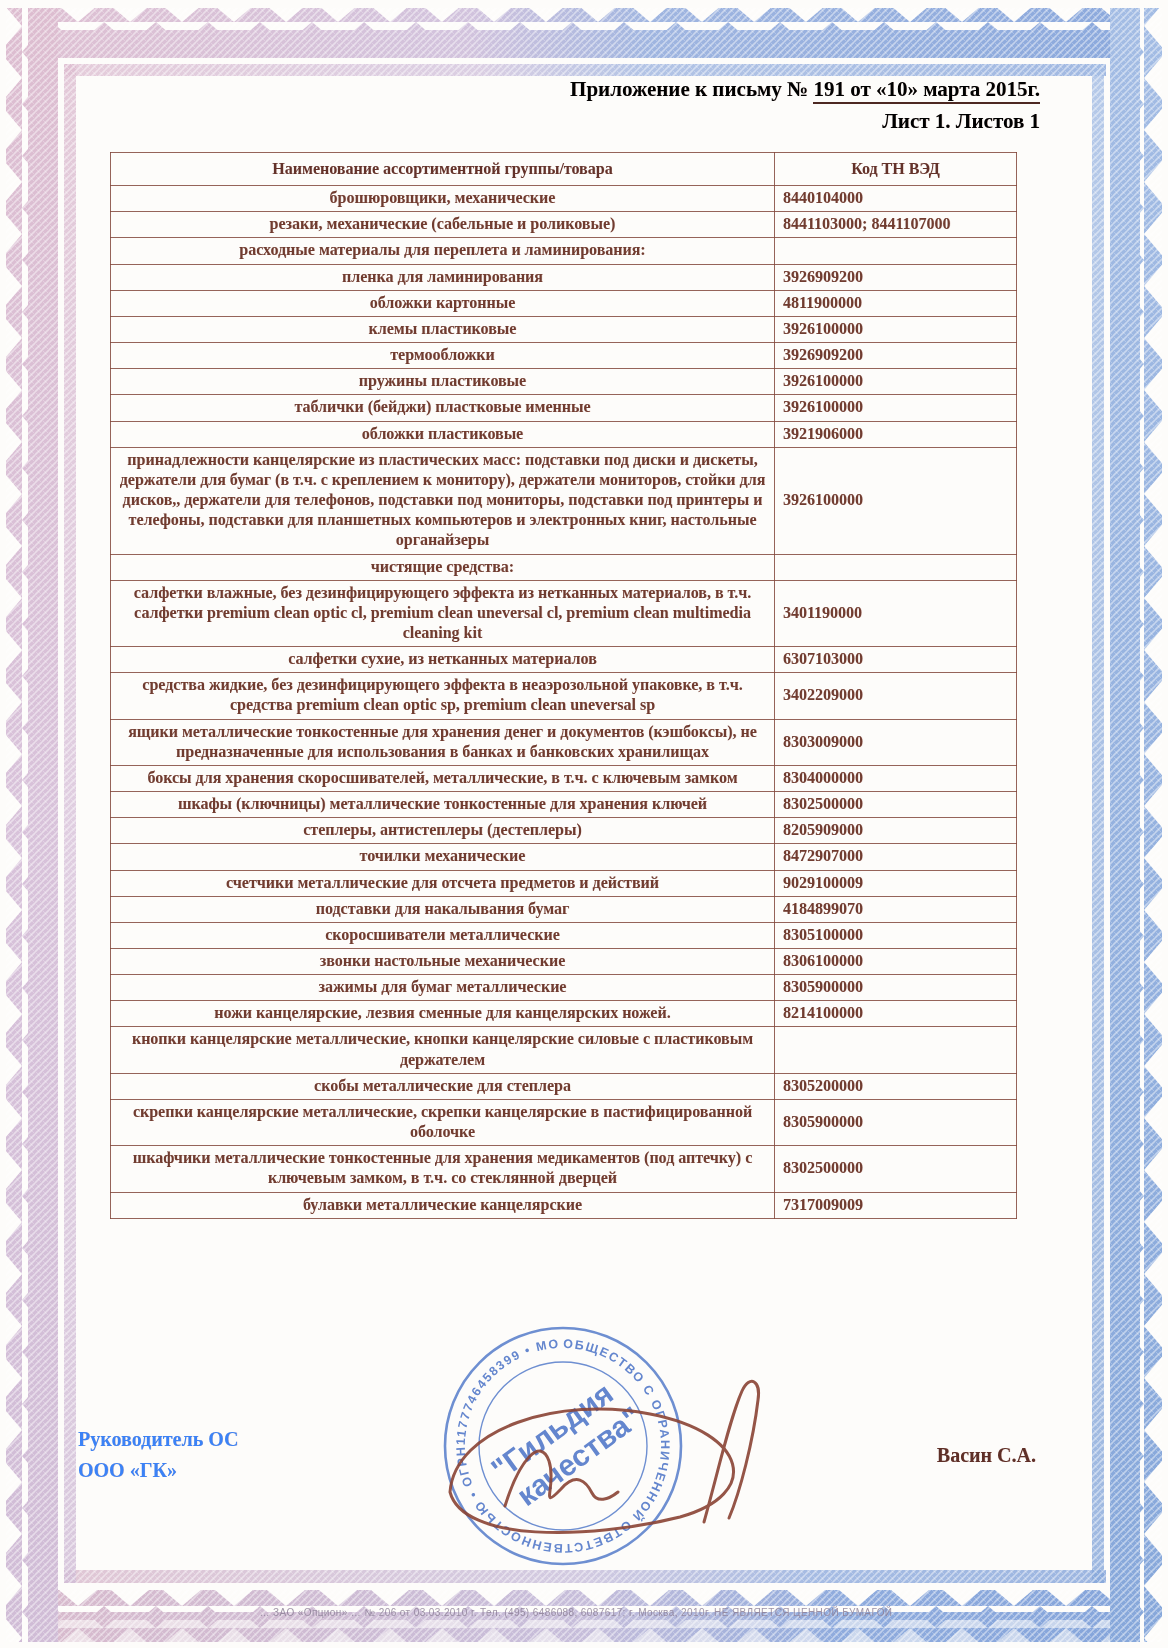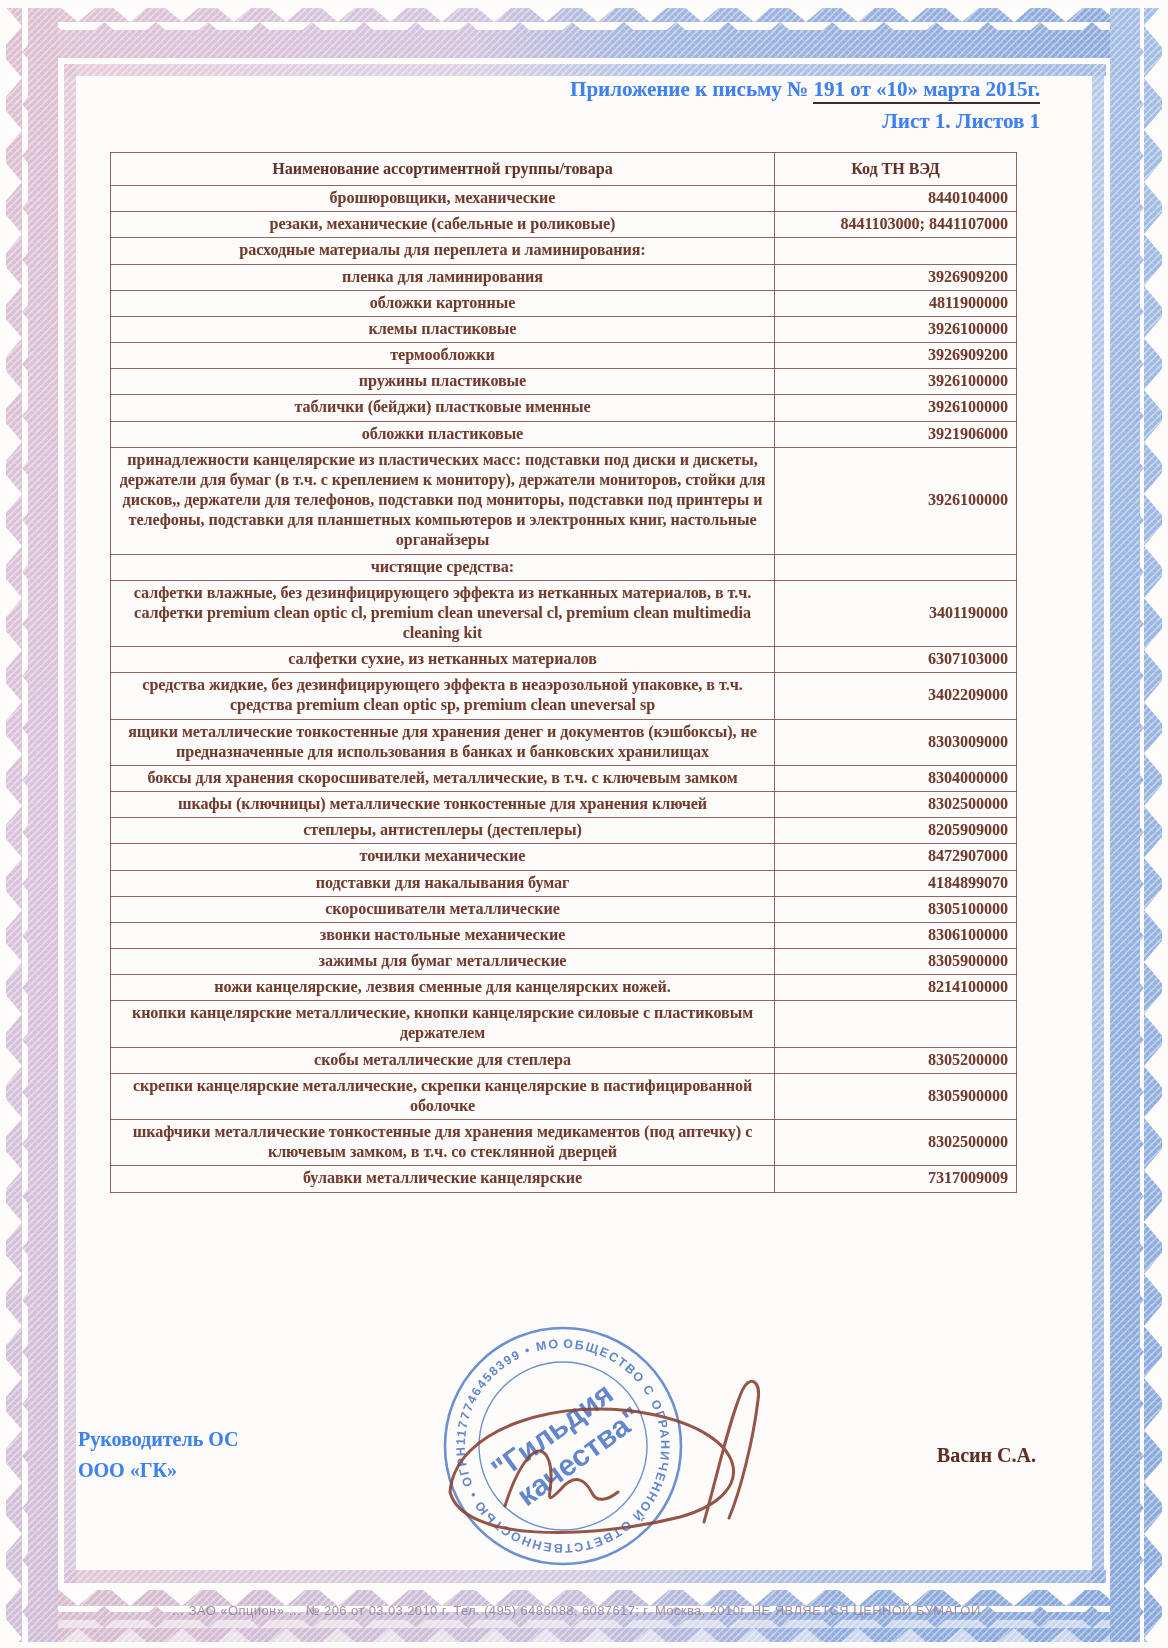--- a/index.html
+++ b/index.html
@@ -9,21 +9,21 @@
     background:#fdfcfa;
     position:relative;
     overflow:hidden;
     color:#6b392e;
   }
   .border-svg, .overlay-svg {
     position:absolute; inset:0; width:1168px; height:1648px; pointer-events:none;
   }
   .doc-header {
     position:absolute; top:74px; right:128px; text-align:right;
-    font-weight:bold; font-size:21px; color:#3b82f6; line-height:1.5;
+    font-weight:bold; font-size:21px; color:#000000; line-height:1.5;
     text-shadow:0.4px 0 0 rgba(150,60,45,.25);
   }
   .doc-header .underlined {
     border-bottom:2px solid #4d2822; padding-bottom:1px;
   }
   .product-table {
     position:absolute; left:110px; top:152px; width:906px;
     border-collapse:collapse; table-layout:fixed;
     font-weight:bold; font-size:16px; line-height:1.26;
     color:#703c30;
@@ -31,36 +31,36 @@
   }
   .product-table td, .product-table th {
     border:1px solid rgba(130,72,60,.85);
     padding:2px 8px 3px;
     vertical-align:middle;
   }
   .product-table th { text-align:center; padding:6px 8px; color:#63322a;margin-top:16px; }
   .col-name { width:664px; }
   .col-code { width:242px; }
   .td-name { text-align:center; }
-  .td-code { text-align:right; }
+  .td-code { text-align:left; }
   .doc-footer-left {
     position:absolute; left:78px; top:1424px;
     font-weight:bold; font-size:20px; color:#3b82f6; line-height:1.55;
     text-shadow:0.4px 0 0 rgba(150,60,45,.25);
   }
   .doc-footer-right {
     position:absolute; right:132px; top:1432px;
     font-weight:bold; font-size:20px; color:#5e2f27;
     text-shadow:0.4px 0 0 rgba(150,60,45,.25);
     margin-top:12px;
   }
   .fine-print {
     position:absolute; left:0; right:16px; bottom:30px; text-align:center;
     font-family:"Liberation Sans","DejaVu Sans",sans-serif;
-    font-size:13px; letter-spacing:0.4px; color:#8e8198; opacity:.85;
+    font-size:10px; letter-spacing:0.4px; color:#8e8198; opacity:.85;
   }
   .stamp-text { font-family:"Liberation Sans","DejaVu Sans",sans-serif; }
 </style>
 </head>
 <body>
 
 <svg class="border-svg" viewBox="0 0 1168 1648" aria-hidden="true">
   <defs>
     <linearGradient id="gTop" x1="0" y1="0" x2="1" y2="0">
       <stop offset="0" stop-color="#dfc0d2"></stop>
@@ -219,20 +219,24 @@
   </tr>
       <tr>
     <td class="td-name">степлеры,  антистеплеры (дестеплеры)</td>
     <td class="td-code">8205909000</td>
   </tr>
       <tr>
     <td class="td-name">точилки механические</td>
     <td class="td-code">8472907000</td>
   </tr>
       <tr>
+    <td class="td-name">счетчики металлические для отсчета предметов и действий</td>
+    <td class="td-code">9029100009</td>
+  </tr>
+      <tr>
     <td class="td-name">подставки для накалывания бумаг</td>
     <td class="td-code">4184899070</td>
   </tr>
       <tr>
     <td class="td-name">скоросшиватели металлические</td>
     <td class="td-code">8305100000</td>
   </tr>
       <tr>
     <td class="td-name">звонки настольные механические</td>
     <td class="td-code">8306100000</td>

